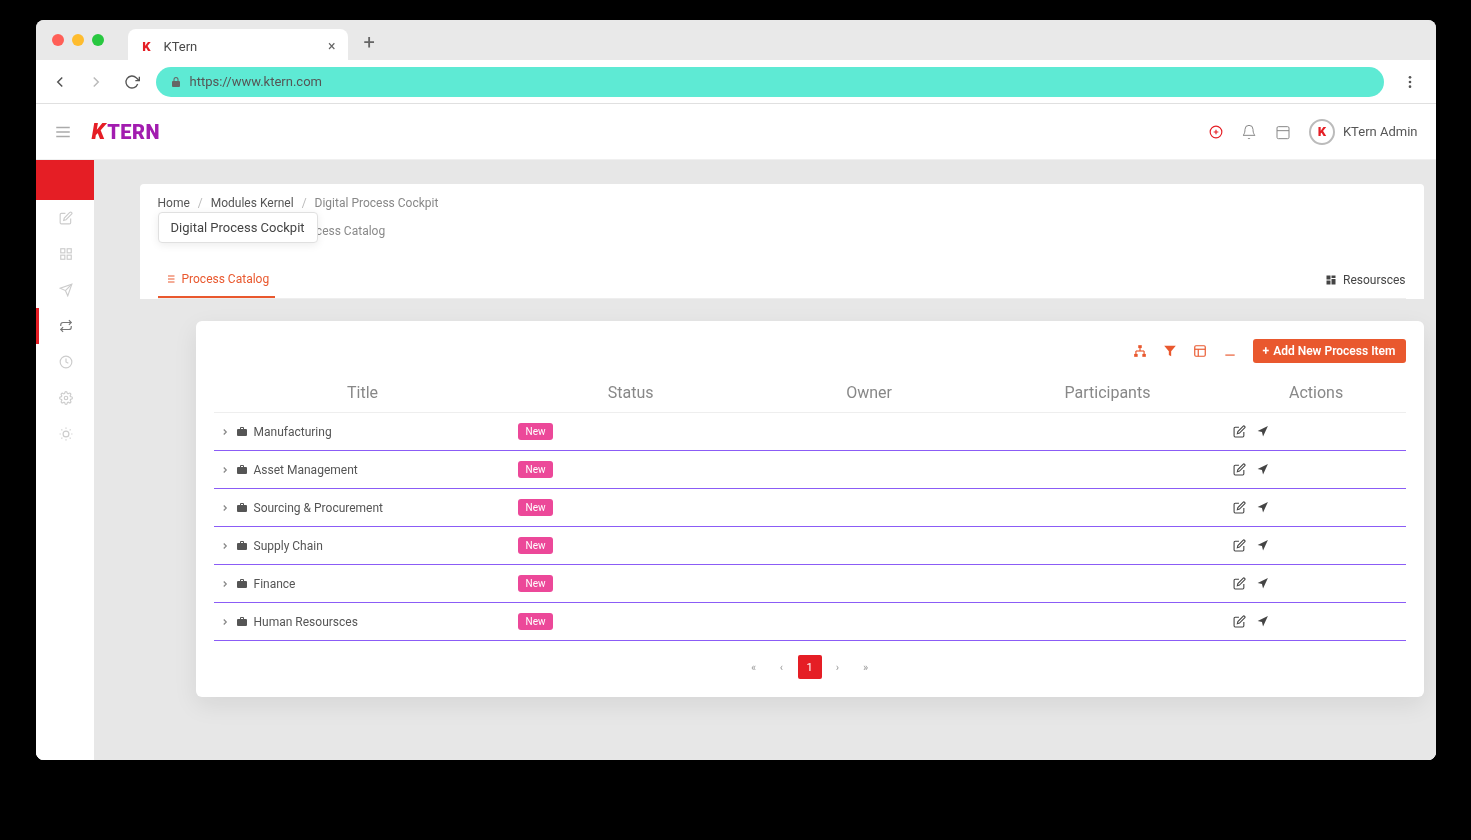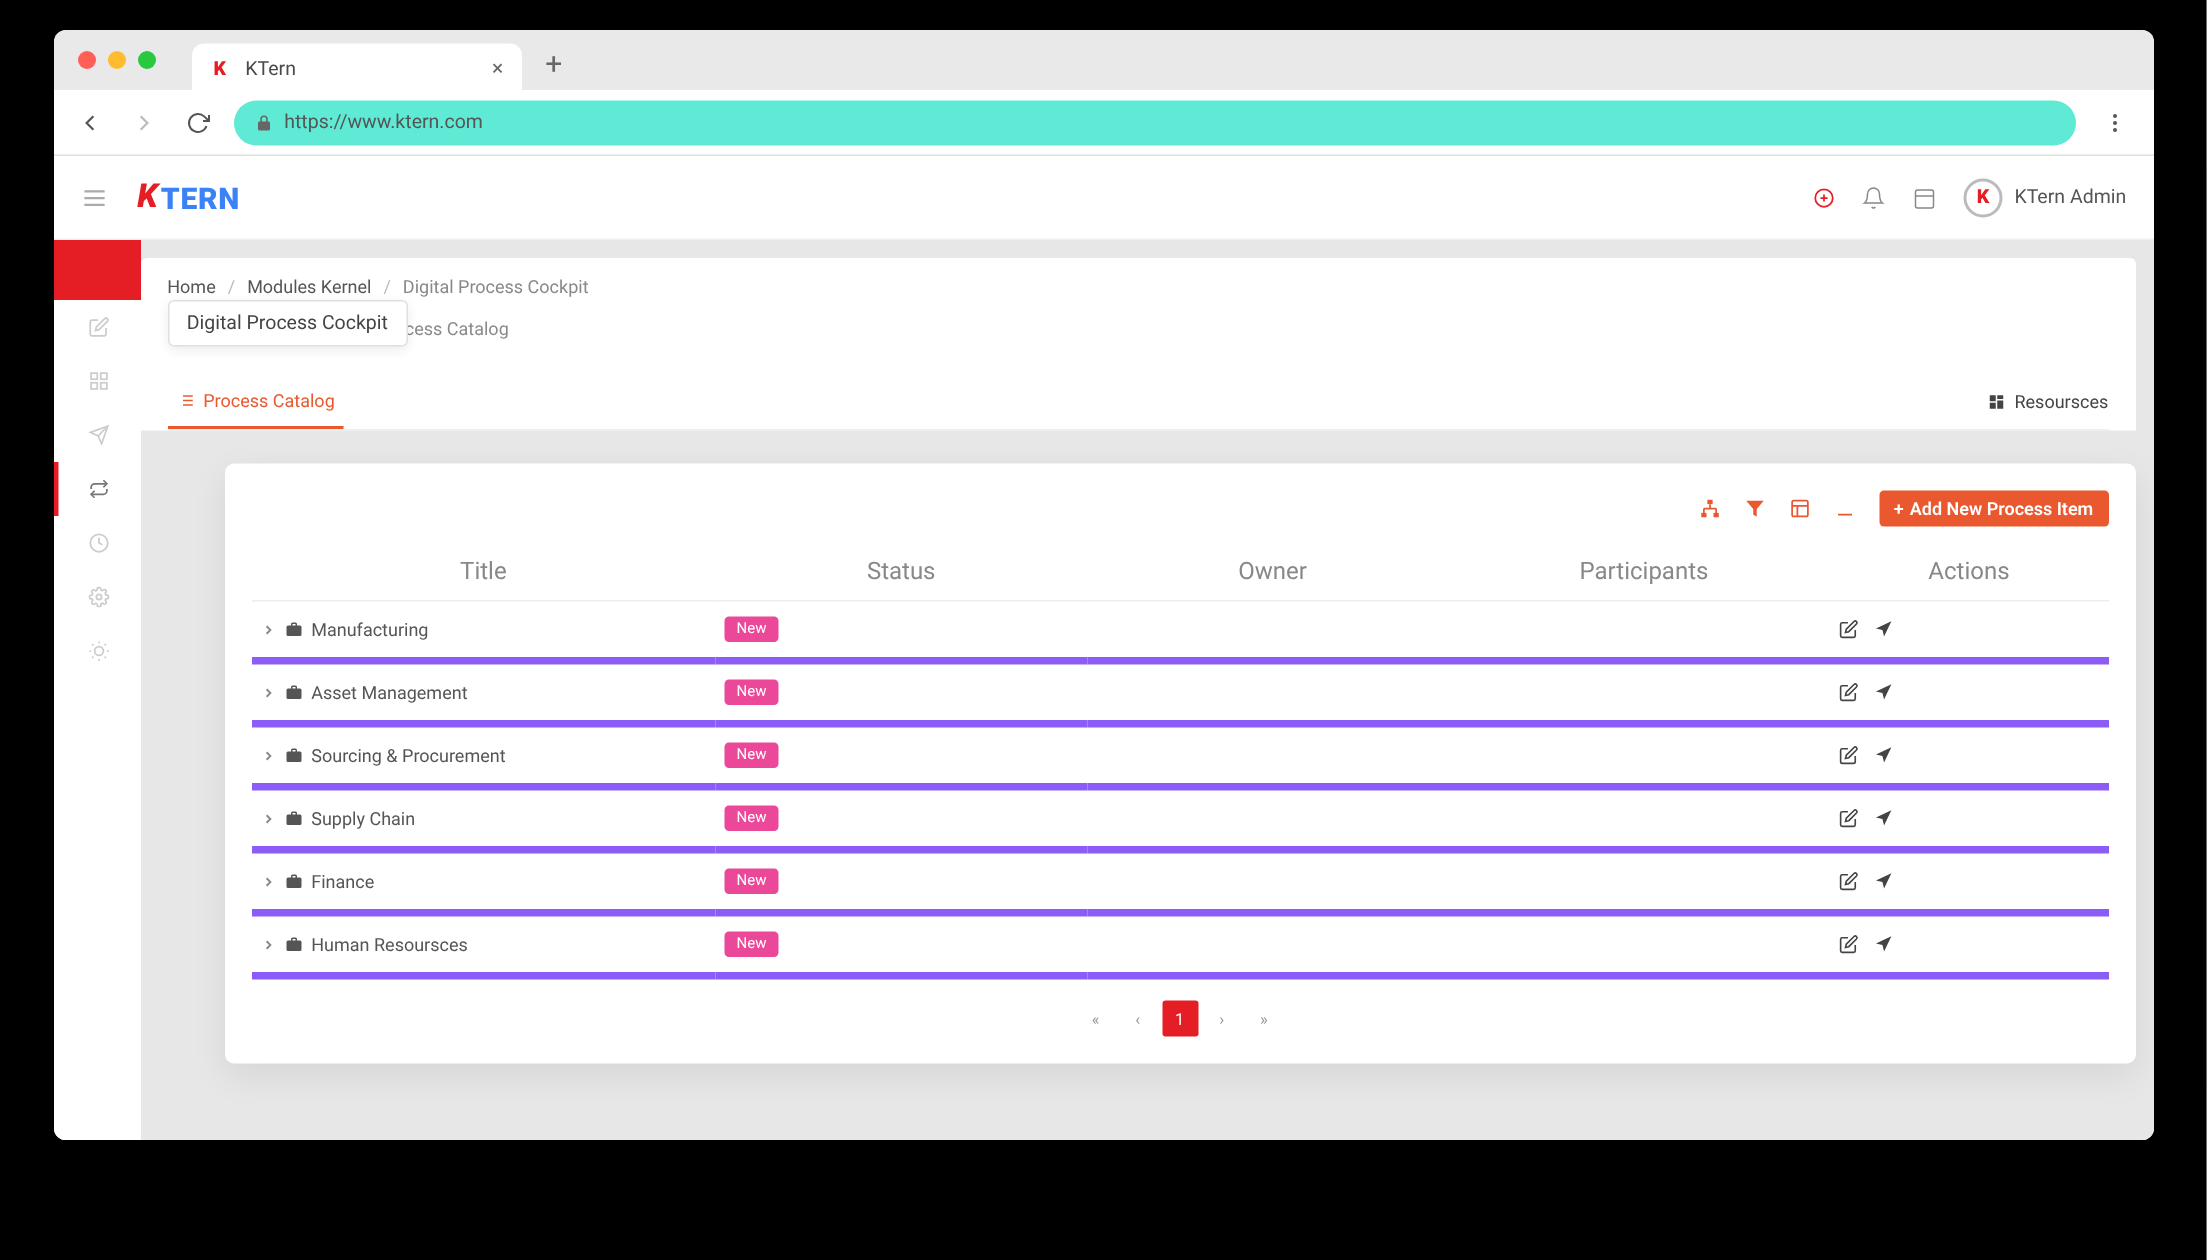--- a/index.html
+++ b/index.html
@@ -19,32 +19,32 @@
 .addr-row { background: #fff; height: 44px; display: flex; align-items: center; padding: 0 12px; gap: 12px; border-bottom: 1px solid #e0e0e0; }
 .nav-btn { color: #555; cursor: pointer; display: flex; align-items: center; justify-content: center; width: 24px; height: 24px; }
 .addr-field { flex: 1; background: #5eead4; border-radius: 20px; height: 30px; display: flex; align-items: center; padding: 0 14px; gap: 8px; font-size: 13px; color: #555; text-align: center; }
 .lock { color: #666; }
 .more-menu { color: #555; cursor: pointer; padding: 0 6px; }
 .app { background: #fff; }
 .app-header { height: 56px; display: flex; align-items: center; padding: 0 18px; gap: 20px; border-bottom: 1px solid #f0f0f0; }
 .hamburger { color: #aaa; cursor: pointer; }
 .logo { display: flex; align-items: center; gap: 2px; }
 .logo .k { font-weight: 900; font-size: 22px; color: #e51e25; font-style: italic; }
-.logo .tern { font-weight: 900; font-size: 20px; color: #3b82f6; letter-spacing: 0.5px; }
+.logo .tern { font-weight: 900; font-size: 20px; color: #a21caf; letter-spacing: 0.5px; }
 .header-right { margin-left: auto; display: flex; align-items: center; gap: 18px; color: #888; }
 .header-right .icon { cursor: pointer; }
 .header-right .red-plus { color: #e51e25; }
 .user-chip { display: flex; align-items: center; gap: 8px; font-size: 13px; color: #555; }
 .user-avatar { width: 26px; height: 26px; border-radius: 50%; border: 2px solid #bbb; display: flex; align-items: center; justify-content: center; font-weight: 900; font-size: 13px; color: #e51e25; }
 .content-area { display: flex; background: #e7e7e7; min-height: 600px; }
 .sidebar { width: 58px; background: #fff; display: flex; flex-direction: column; align-items: center; padding-top: 0; }
 .sidebar-icon { width: 100%; height: 36px; display: flex; align-items: center; justify-content: center; color: #ccc; cursor: pointer; border-left: 3px solid transparent; }
 .sidebar-icon.first { height: 40px; background: #e51e25; }
 .sidebar-icon.active { border-left-color: #e51e25; color: #777; }
-.main { flex: 1; padding: 0 0 30px 0; }
+.main { flex: 1; padding: 12px 0 30px 0; margin-left: 46px; }
 .page-header { background: #fff; margin: 12px 12px 0 0; border-radius: 4px 4px 0 0; padding: 12px 18px 0 18px; position: relative; }
 .breadcrumb { font-size: 12px; color: #888; display: flex; gap: 8px; }
 .breadcrumb a { color: #555; text-decoration: none; }
 .breadcrumb .sep { color: #bbb; }
 .tooltip { position: absolute; top: 28px; left: 18px; background: #fff; border: 1px solid #e0e0e0; border-radius: 4px; padding: 7px 12px; font-size: 13px; color: #444; box-shadow: 0 2px 8px rgba(0,0,0,0.08); }
 .page-title-row { display: flex; align-items: center; gap: 6px; margin-top: 14px; margin-left: 140px; font-size: 12px; color: #8a8a8a; padding-bottom: 10px; }
 .tabs { display: flex; align-items: center; gap: 24px; margin-top: 14px; border-bottom: 1px solid #eee; position: relative; }
 .tab-btn { display: flex; align-items: center; gap: 6px; font-size: 12px; padding: 10px 6px; color: #888; cursor: pointer; border-bottom: 2px solid transparent; }
 .tab-btn.active { color: #e9582e; border-bottom-color: #e9582e; }
 .tabs .dashboard-link { margin-left: auto; font-size: 12px; color: #444; cursor: pointer; display: flex; align-items: center; gap: 6px; padding: 10px 0; }
@@ -53,21 +53,21 @@
 .panel-toolbar .tool-icon { color: #e9582e; cursor: pointer; }
 .add-btn { background: #e9582e; color: #fff; border: none; border-radius: 3px; padding: 5px 10px; font-size: 12px; cursor: pointer; display: flex; align-items: center; gap: 4px; font-weight: 600; }
 .search-row { display: flex; justify-content: flex-end; align-items: center; gap: 10px; margin-bottom: 14px; }
 .toggle { width: 40px; height: 18px; border-radius: 10px; border: 1px solid #ccc; background: #f0f0f0; position: relative; cursor: pointer; }
 .toggle::after { content: ""; position: absolute; left: 2px; top: 1px; width: 14px; height: 14px; background: #ccc; border-radius: 50%; }
 .search-icn { color: #555; cursor: pointer; }
 .search-input { border: 1px solid #ddd; border-radius: 3px; padding: 6px 10px; font-size: 12px; width: 250px; color: #555; }
 .search-input::placeholder { color: #aaa; }
 .table { width: 100%; border-collapse: collapse; }
 .table th { text-align: center; font-weight: 400; font-size: 16px; color: #888; padding: 10px 6px; border-bottom: 1px solid #eee; }
-.table td { font-size: 12px; padding: 10px 6px; border-bottom: 5px solid #8b5cf6; color: #555; }
+.table td { font-size: 12px; padding: 10px 6px; border-bottom: 1px solid #8b5cf6; color: #555; }
 .row-title { display: flex; align-items: center; gap: 6px; }
 .expand { color: #888; cursor: pointer; }
 .folder-icn { color: #555; }
 .status-badge { background: #ec4899; color: #fff; font-size: 10px; padding: 3px 8px; border-radius: 3px; display: inline-block; }
 .action-icons { display: flex; gap: 10px; color: #444; }
 .action-icons span { cursor: pointer; }
 .pagination { display: flex; justify-content: center; gap: 4px; margin-top: 14px; }
 .page-btn { width: 24px; height: 24px; display: flex; align-items: center; justify-content: center; font-size: 11px; color: #999; cursor: pointer; border-radius: 2px; }
 .page-btn.active { background: #e51e25; color: #fff; }
 svg { display: block; }

